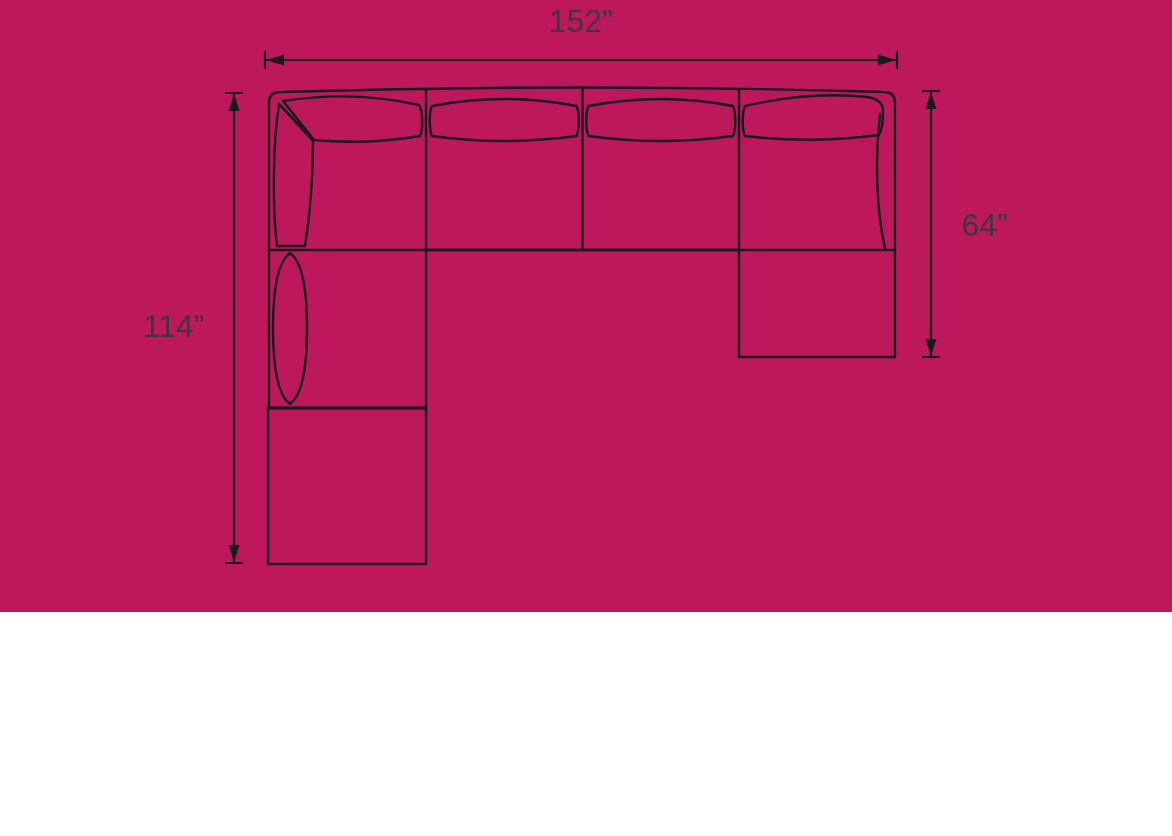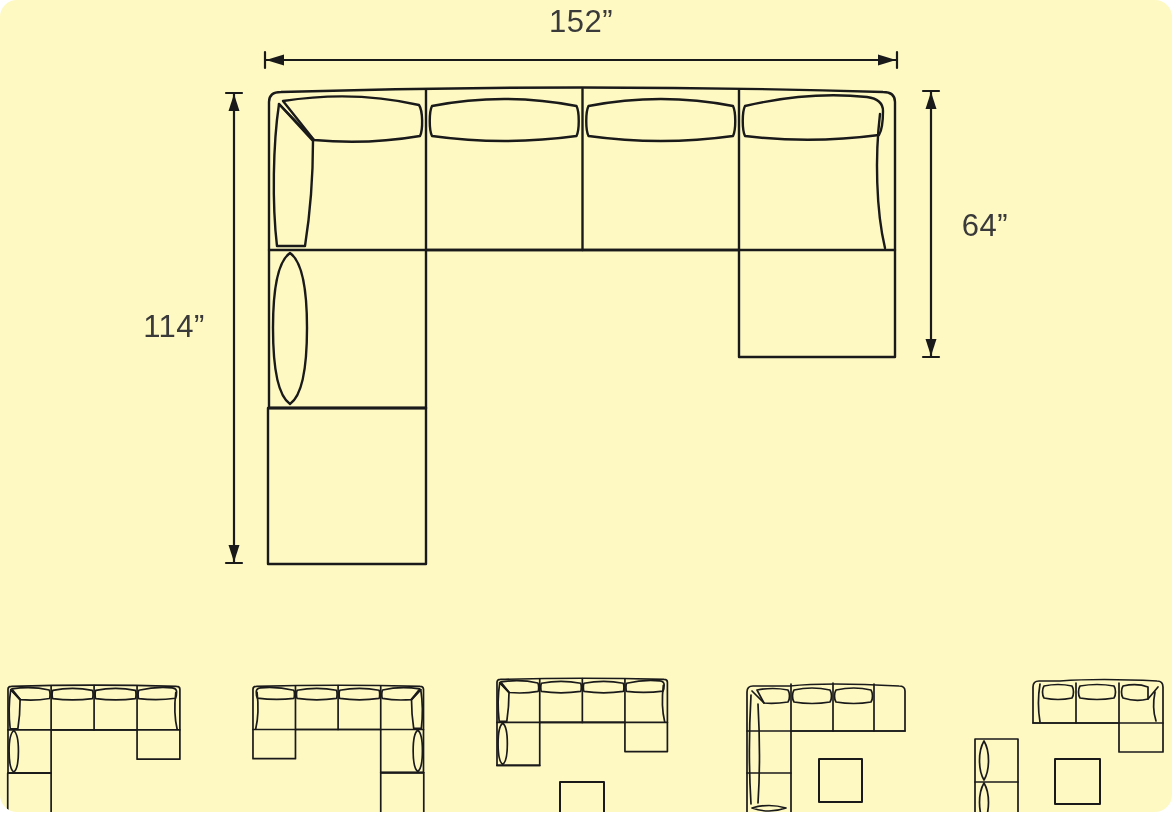--- a/index.html
+++ b/index.html
@@ -1,16 +1,16 @@
 <!DOCTYPE html>
 <html><head>
 <meta charset="utf-8">
 <style>
   html,body{margin:0;padding:0;background:#ffffff;}
-  .canvas{position:relative;width:1172px;height:812px;background:#fef9c3;overflow:hidden;border-radius:17px;}
+  .canvas{position:relative;width:1172px;height:612px;background:#be185d;overflow:hidden;}
   svg{display:block;}
   
   svg path, svg rect, svg line{fill:none;stroke:#1a1a1a;stroke-linecap:round;stroke-linejoin:round;}
   svg polygon{fill:#1a1a1a;stroke:none;}
   .main-art{stroke-width:2.4;fill:none;stroke:#1a1a1a;}
   .dim line{stroke-width:2.2;}
   .dim-label{fill:#3a3a3a;stroke:none;font-family:"Liberation Sans","DejaVu Sans",sans-serif;
              font-size:31px;font-weight:300;letter-spacing:0.5px;}
   .thumb-use{fill:none;stroke:#1a1a1a;stroke-width:1.7;stroke-linecap:round;stroke-linejoin:round;}
   .thumb-art{stroke-width:1.7;}

